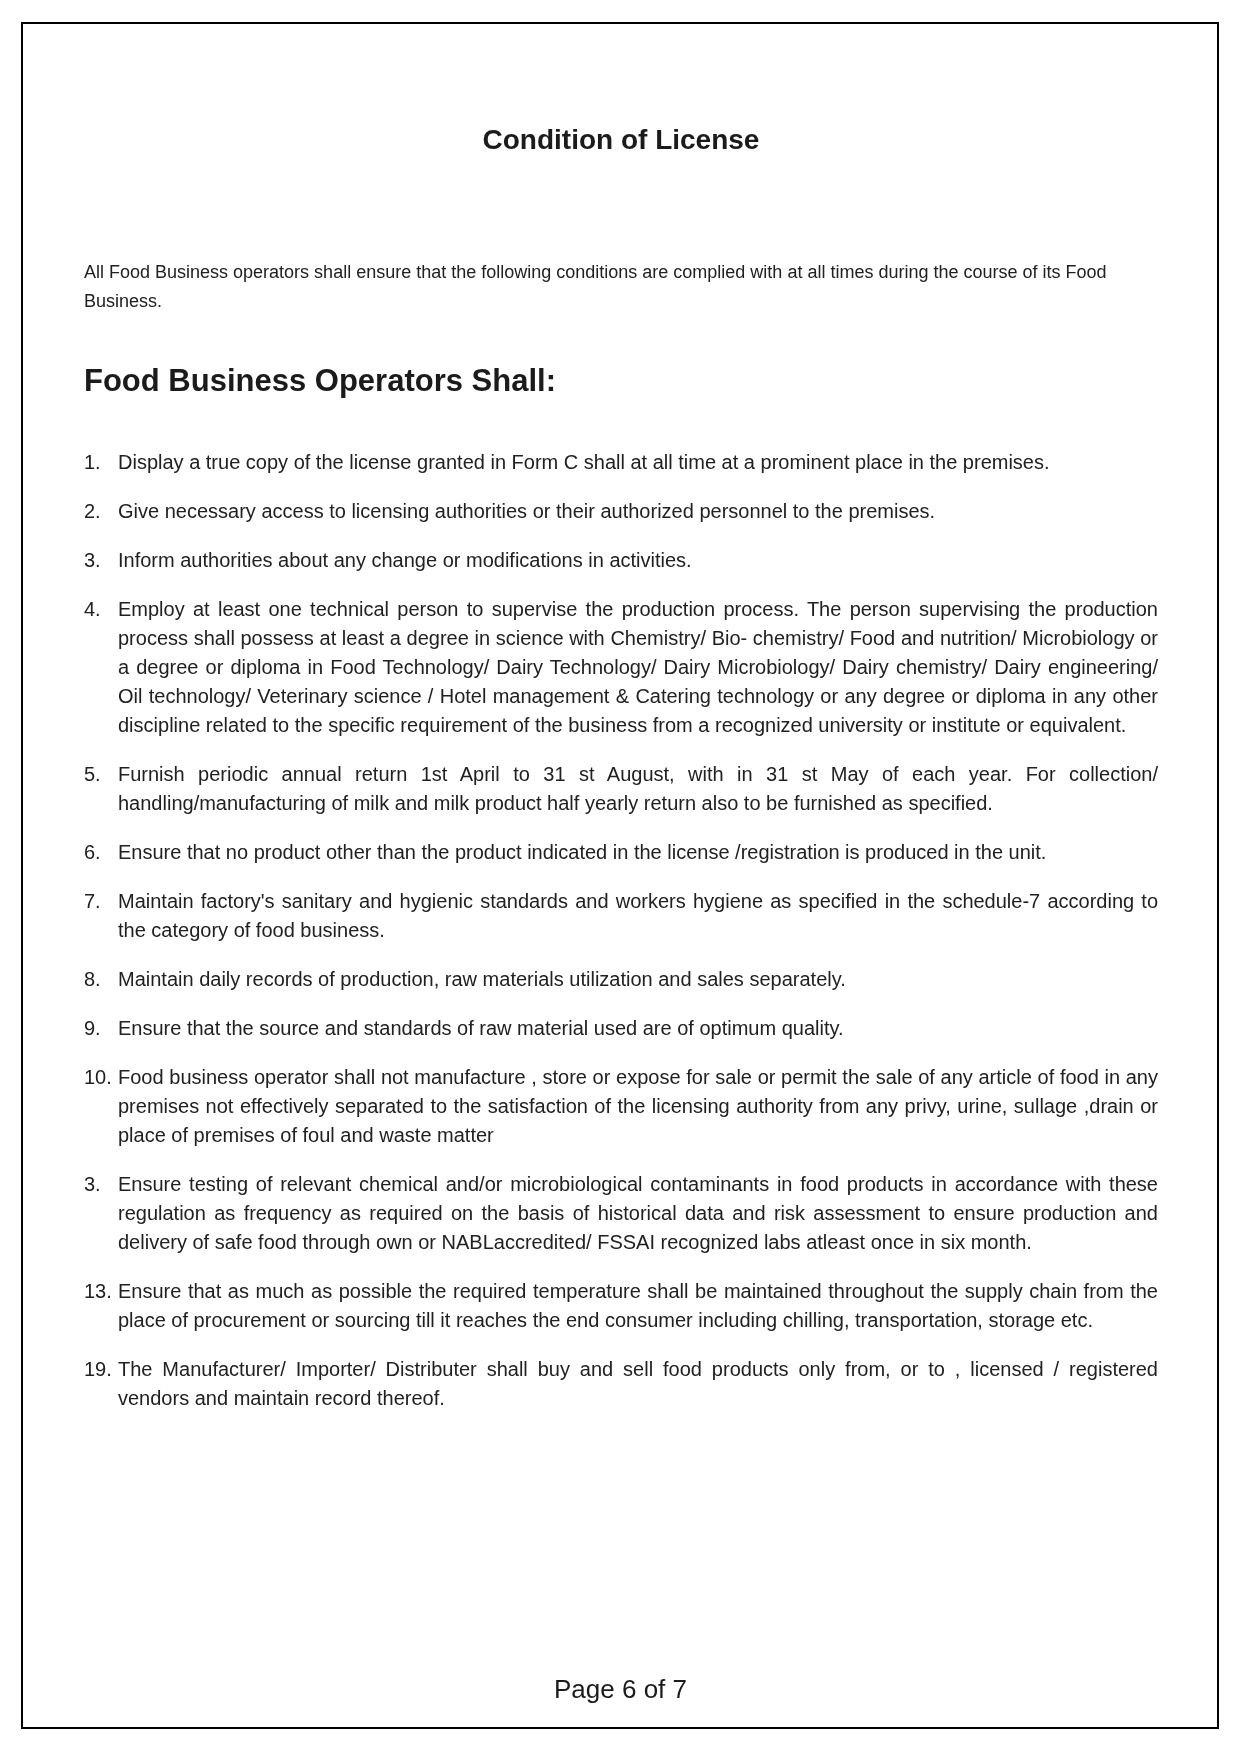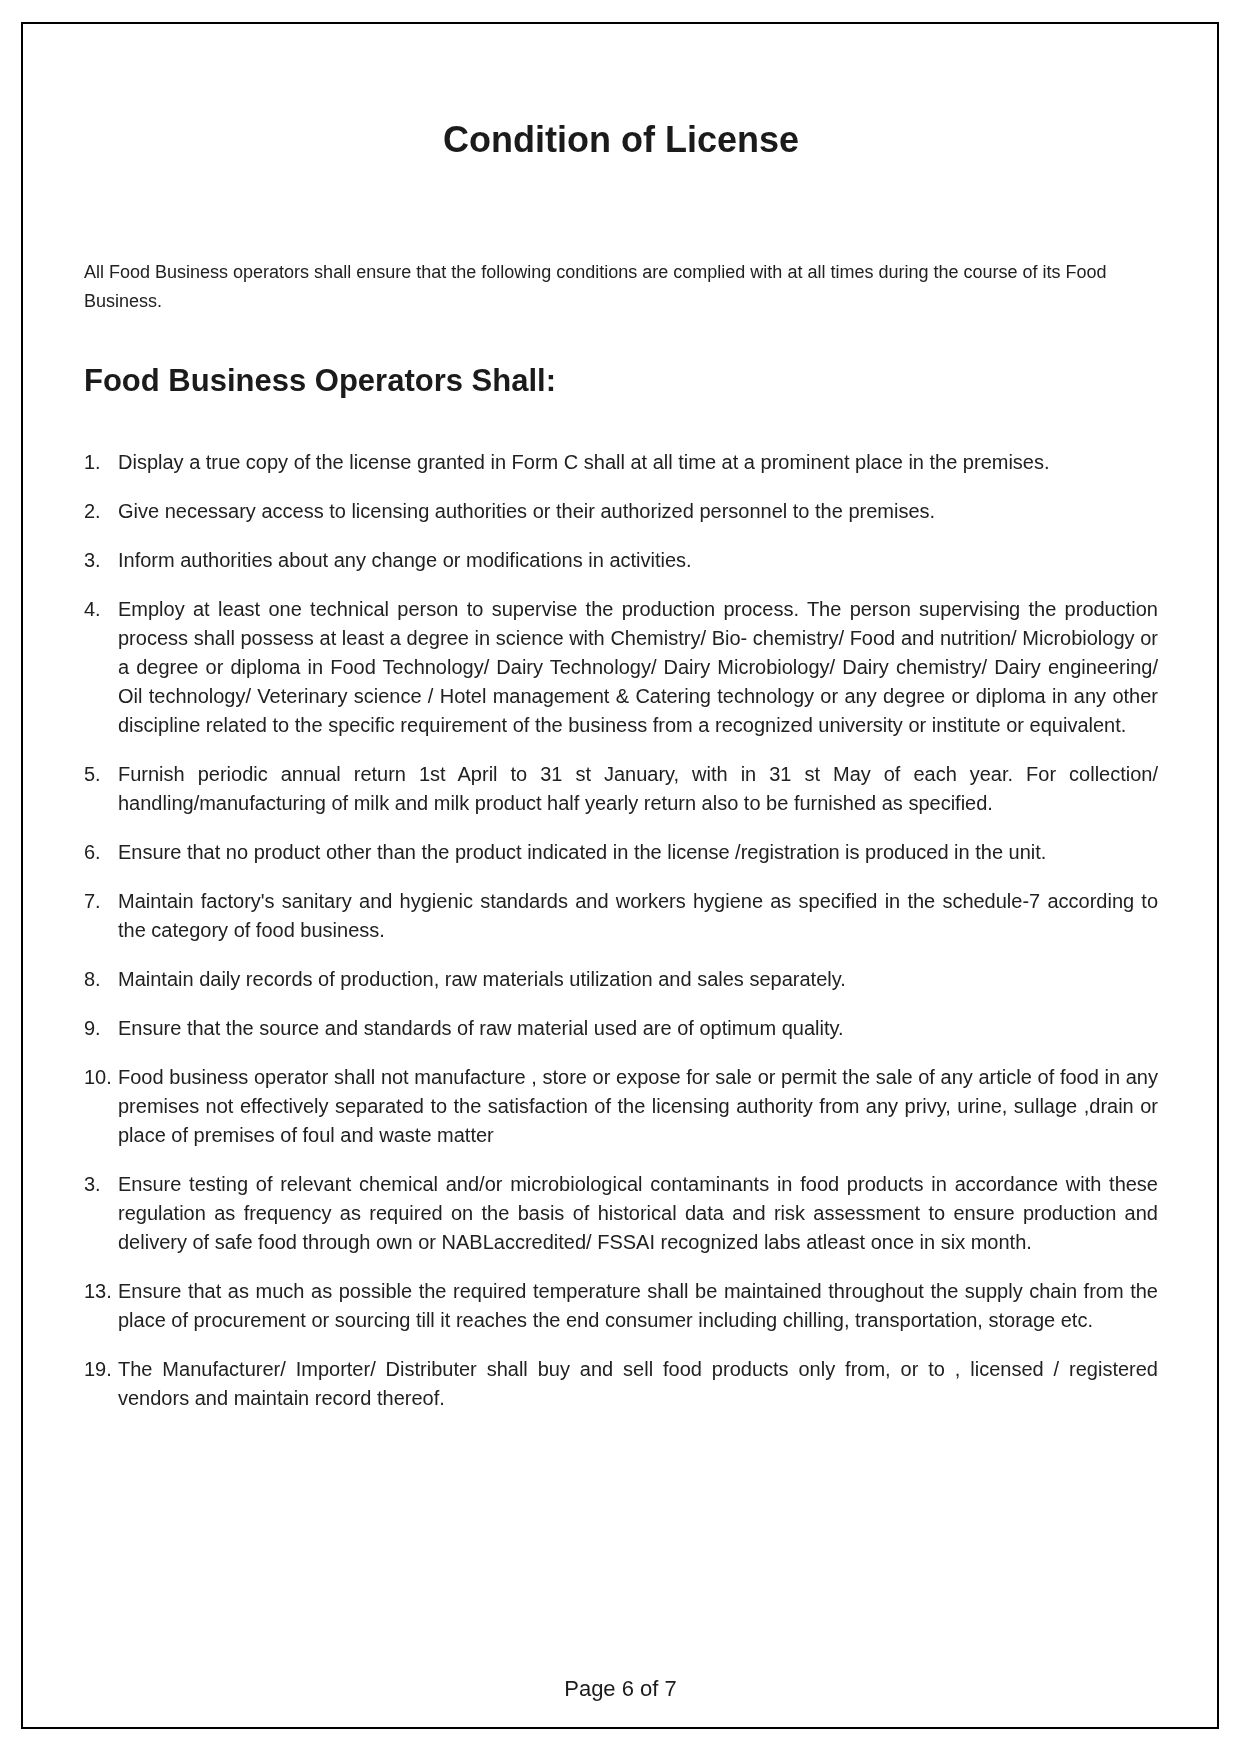--- a/index.html
+++ b/index.html
@@ -26,21 +26,21 @@
   }
   .content {
     position: absolute;
     left: 84px;
     right: 83px;
     top: 0;
   }
   .doc-title {
     margin: 0;
     padding-top: 118px;
-    font-size: 36px;
+    font-size: 28px;
     line-height: 44px;
     font-weight: bold;
     text-align: center;
     color: #1b1b1b;
   }
   .intro {
     margin-top: 96px;
     font-size: 18px;
     line-height: 29px;
     text-align: left;
@@ -68,21 +68,21 @@
   .cond-text {
     flex: 1;
     text-align: justify;
   }
   .page-footer {
     position: absolute;
     left: 0;
     right: 0;
     bottom: 50px;
     text-align: center;
-    font-size: 22px;
+    font-size: 26px;
     line-height: 30px;
     color: #1b1b1b;
   }
 </style>
 </head>
 <body>
 
 <div class="page-border"></div>
 
 <div class="content">
@@ -105,21 +105,21 @@
     <div class="cond-item">
       <span class="cond-num">3.</span>
       <div class="cond-text">Inform authorities about any change or modifications in activities.</div>
     </div>
     <div class="cond-item">
       <span class="cond-num">4.</span>
       <div class="cond-text">Employ at least one technical person to supervise the production process. The person supervising the production process shall possess at least a degree in science with Chemistry/ Bio- chemistry/ Food and nutrition/ Microbiology or a degree or diploma in Food Technology/ Dairy Technology/ Dairy Microbiology/ Dairy chemistry/ Dairy engineering/ Oil technology/ Veterinary science / Hotel management &amp; Catering technology or any degree or diploma in any other discipline related to the specific requirement of the business from a recognized university or institute or equivalent.</div>
     </div>
     <div class="cond-item">
       <span class="cond-num">5.</span>
-      <div class="cond-text">Furnish periodic annual return 1st April to 31 st January, with in 31 st May of each year. For collection/ handling/manufacturing of milk and milk product half yearly return also to be furnished as specified.</div>
+      <div class="cond-text">Furnish periodic annual return 1st April to 31 st August, with in 31 st May of each year. For collection/ handling/manufacturing of milk and milk product half yearly return also to be furnished as specified.</div>
     </div>
     <div class="cond-item">
       <span class="cond-num">6.</span>
       <div class="cond-text">Ensure that no product other than the product indicated in the license /registration is produced in the unit.</div>
     </div>
     <div class="cond-item">
       <span class="cond-num">7.</span>
       <div class="cond-text">Maintain factory's sanitary and hygienic standards and workers hygiene as specified in the schedule-7 according to the category of food business.</div>
     </div>
     <div class="cond-item">

